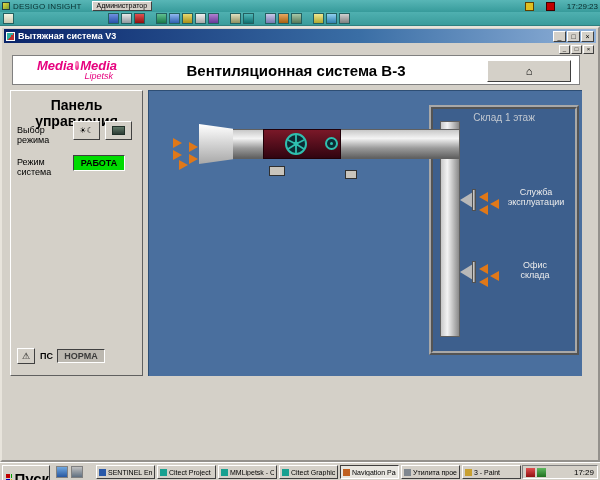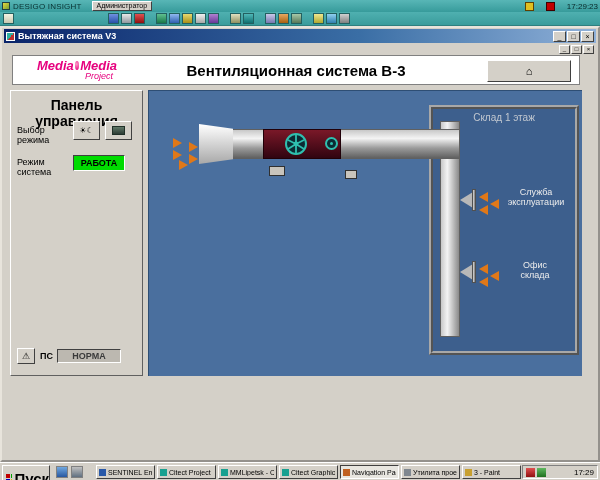--- a/index.html
+++ b/index.html
@@ -44,21 +44,21 @@
 
   
   .panel{position:absolute;left:8px;top:62px;width:133px;height:286px;background:#D4D0C8;border:1px solid;border-color:#FFFFFF #606060 #606060 #FFFFFF}
   .panel-title{position:absolute;top:6px;left:0;right:0;text-align:center;font-size:14px;font-weight:bold;color:#000}
   .p-label{position:absolute;font-size:9px;color:#000;line-height:1.15}
   .mode-btn{position:absolute;width:27px;height:19px;font-size:8px;text-align:center;line-height:17px;color:#000}
   .mode-btn .dk{display:inline-block;width:13px;height:9px;background:linear-gradient(#607868,#2C3C34);border:1px solid #203028;vertical-align:middle}
   .state-box{position:absolute;left:62px;top:64px;width:52px;height:16px;background:#00DB00;border:1px solid;border-color:#404040 #FFFFFF #FFFFFF #404040;font-size:9px;font-weight:bold;color:#000;text-align:center;line-height:14px}
   .fire-btn{position:absolute;left:6px;top:257px;width:18px;height:16px;font-size:9px;text-align:center;line-height:14px;color:#000}
   .fire-label{position:absolute;left:29px;top:260px;font-size:9px;font-weight:bold;color:#000}
-  .fire-value{position:absolute;left:46px;top:258px;width:64px;height:14px;background:#BCB8B0;border:1px solid;border-color:#404040 #FFFFFF #FFFFFF #404040;font-size:9px;font-weight:bold;color:#3A3A3A;text-align:center;line-height:12px}
+  .fire-value{position:absolute;left:46px;top:258px;width:48px;height:14px;background:#BCB8B0;border:1px solid;border-color:#404040 #FFFFFF #FFFFFF #404040;font-size:9px;font-weight:bold;color:#3A3A3A;text-align:center;line-height:12px}
 
   
   .scene{position:absolute;left:146px;top:62px;width:434px;height:286px;background:#4A6F9E;border-top:1px solid #2E4E74;border-left:1px solid #2E4E74}
   .room{position:absolute;left:280px;top:14px;width:150px;height:250px;background:#3D5F8D;border:4px ridge #A8A8A8}
   .room-title{position:absolute;top:3px;left:0;right:0;text-align:center;font-size:10px;color:#C2C8D0}
   .vduct{position:absolute;left:291px;top:30px;width:20px;height:216px;background:linear-gradient(to right,#C8C8C8,#F4F4F4 35%,#8A8A8A);border:1px solid #606060;z-index:3}
   .hduct{position:absolute;left:82px;top:38px;width:229px;height:30px;background:linear-gradient(to bottom,#C8C8C8,#F4F4F4 30%,#9A9A9A 65%,#606060);border:1px solid #606060;z-index:3}
   .nozzle{position:absolute;left:50px;top:33px;width:34px;height:40px;background:linear-gradient(to bottom,#FFFFFF,#A8A8A8);clip-path:polygon(100% 12%,100% 88%,0 100%,0 0);z-index:3}
   .fanbox{position:absolute;left:114px;top:38px;width:78px;height:30px;background:linear-gradient(to bottom,#7A1828,#300410);border:1px solid #200008;z-index:4}
   .fan{position:absolute;left:135px;top:41px;z-index:5}
@@ -147,21 +147,21 @@
       <div class="mbtn btn3d">×</div>
     </div>
 
     <div class="header">
       <div class="logo">
         <div class="logo-line">
           <span>Media</span>
             <span class="logo-flower"></span>
             <span>Media</span>
         </div>
-        <div class="logo-city">Project</div>
+        <div class="logo-city">Lipetsk</div>
       </div>
       <div class="page-title">Вентиляционная система В-3</div>
       <button class="home-btn btn3d"><span>⌂</span></button>
     </div>
 
     <div class="panel">
       <div class="panel-title">Панель управления</div>
 
       <div class="p-label" style="left:6px;top:34px;width:52px">Выбор режима</div>
       <button class="mode-btn btn3d" style="left:62px;top:30px"><span>☀☾</span></button>

